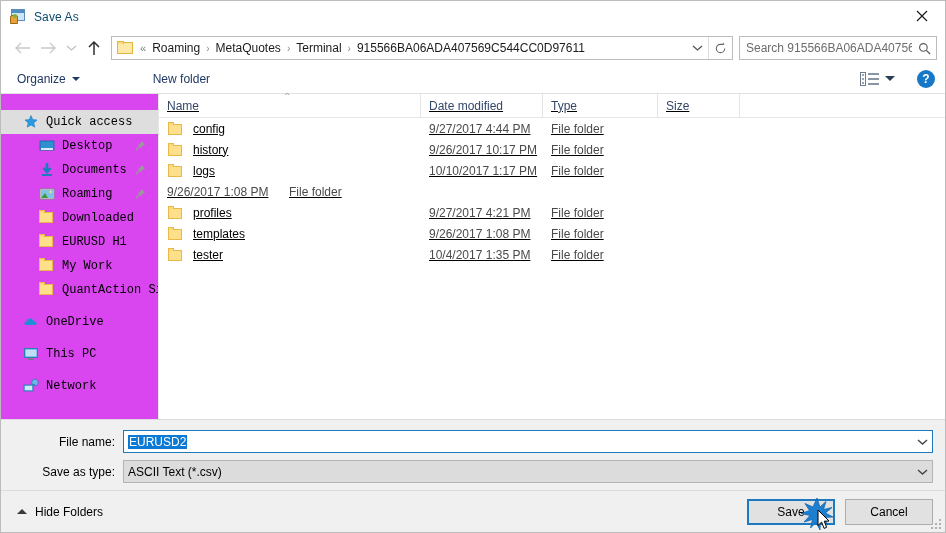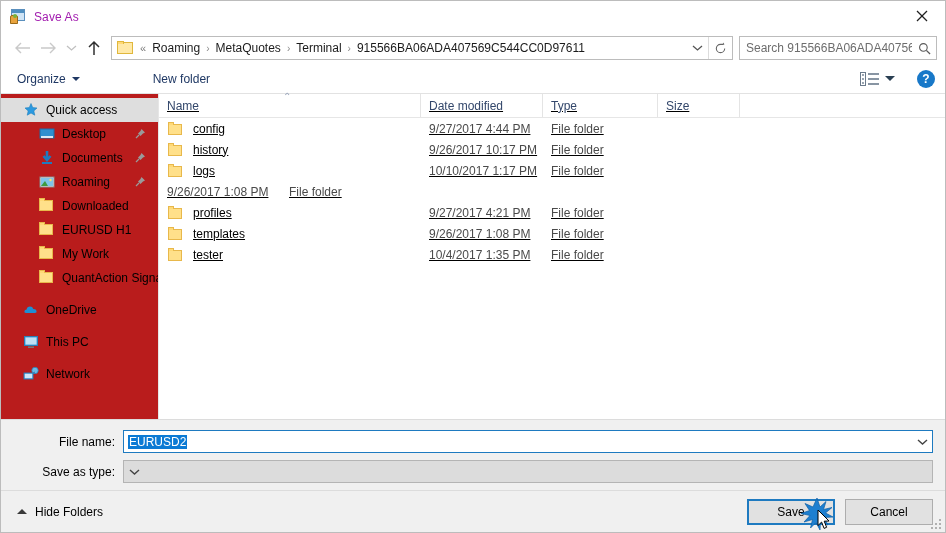--- a/index.html
+++ b/index.html
@@ -48,21 +48,21 @@
     background: #e8a33d;
     border: 1px solid #9b6a18;
     border-radius: 2px 2px 0 0;
   }
   .title-icon .person::before {
     content: ""; position: absolute;
     left: 1.5px; top: -2px; width: 4px; height: 4px;
     background: #78b33c; border-radius: 50%;
   }
   .title-text {
-    font-size: 12px; color: #a21caf;
+    font-size: 12px; color: #0c4a6e;
     letter-spacing: 0.1px;
   }
   .close-btn {
     position: absolute; right: 0; top: 0;
     width: 46px; height: 30px;
     display: flex; align-items: center; justify-content: center;
     cursor: default;
   }
   .close-btn svg { display: block; }
 
@@ -179,24 +179,25 @@
   }
 
   
   .body {
     flex: 1 1 auto; display: flex;
     background: #fff; min-height: 0;
     border-bottom: 1px solid #dcdcdc;
   }
   .sidebar {
     width: 158px; flex: 0 0 158px;
-    background: #b91c1c;
+    background: #d946ef;
     border-right: 1px solid #e6e6e6;
-    padding-top: 4px;
+    padding-top: 16px;
     overflow: hidden;
+    font-family: Liberation Mono, monospace;
   }
   .nav-item {
     height: 24px; display: flex; align-items: center;
     padding-left: 22px; position: relative;
     font-size: 12px; color: #000;
     white-space: nowrap;
   }
   .nav-item.root { padding-left: 22px; }
   .nav-item.child { padding-left: 38px; }
   .nav-item.selected { background: #dedede; }
@@ -699,20 +700,21 @@
         <div class="chev">
           <svg width="11" height="8" viewBox="0 0 11 8">
             <path d="M1 2 L5.5 6 L10 2" fill="none" stroke="#444" stroke-width="1.4"></path>
           </svg>
         </div>
       </div>
     </div>
     <div class="formrow">
       <div class="formlabel">Save as type:</div>
       <div class="combo disabled">
+        <div class="val">ASCII Text (*.csv)</div>
         <div class="chev">
           <svg width="11" height="8" viewBox="0 0 11 8">
             <path d="M1 2 L5.5 6 L10 2" fill="none" stroke="#444" stroke-width="1.4"></path>
           </svg>
         </div>
       </div>
     </div>
   </div>
 
   <div class="footer">

